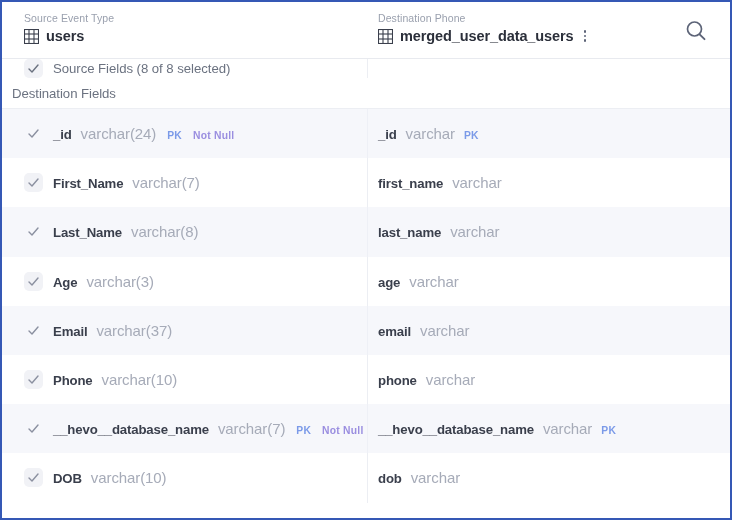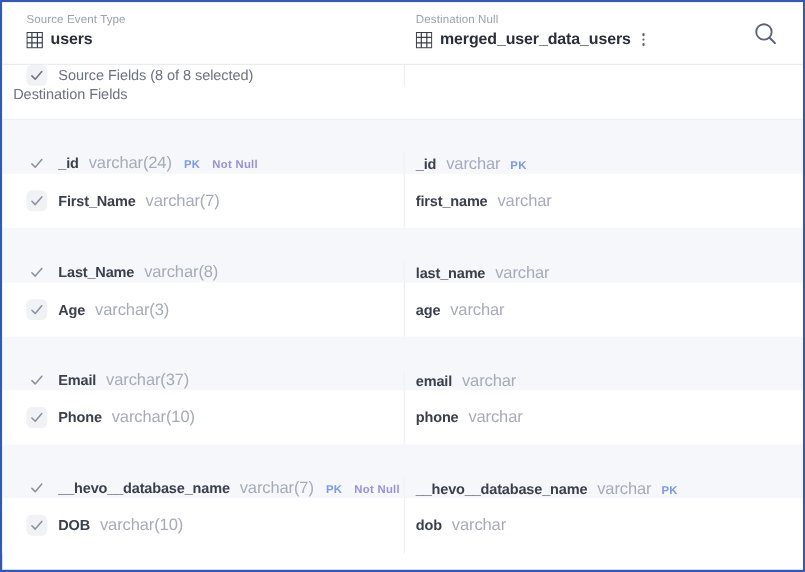--- a/index.html
+++ b/index.html
@@ -99,36 +99,36 @@
     width: 366px;
     border-right: 1px solid #eceef3;
     display: flex;
     align-items: center;
     padding-left: 22px;
     gap: 10px;
   }
   .fields-head .cell-dst {
     flex: 1;
     display: flex;
-    align-items: flex-start;
+    align-items: center;
     padding-left: 10px;
   }
   .fields-head-label {
     font-size: 13.2px;
     color: #6b7280;
     letter-spacing: -0.05px;
   }
 
   
   .row {
     display: flex;
     height: 49.2px;
     background: #ffffff;
   }
-  .row.alt { background: #f6f7fb; align-items: flex-end; }
+  .row.alt { background: #f6f7fb; }
   .row .cell-src {
     width: 366px;
     display: flex;
     align-items: center;
     padding-left: 22px;
     gap: 10px;
     border-right: 1px solid #eceef3;
   }
   .row.alt .cell-src { border-right-color: #eef0f6; }
   .row .cell-dst {
@@ -195,21 +195,21 @@
             <line x1="10" y1="0.5" x2="10" y2="14.5" stroke="#3a3f4c" stroke-width="1.1"></line>
             <line x1="0.5" y1="5" x2="14.5" y2="5" stroke="#3a3f4c" stroke-width="1.1"></line>
             <line x1="0.5" y1="10" x2="14.5" y2="10" stroke="#3a3f4c" stroke-width="1.1"></line>
           </svg>
         </span>
         <span class="col-title">users</span>
       </div>
     </div>
 
     <div class="header-col dst">
-      <div class="col-caption">Destination Null</div>
+      <div class="col-caption">Destination Phone</div>
       <div class="col-titlerow">
         <span class="grid-icon">
           <svg width="15" height="15" viewBox="0 0 15 15">
             <rect x="0.5" y="0.5" width="14" height="14" fill="none" stroke="#3a3f4c" stroke-width="1.1"></rect>
             <line x1="5" y1="0.5" x2="5" y2="14.5" stroke="#3a3f4c" stroke-width="1.1"></line>
             <line x1="10" y1="0.5" x2="10" y2="14.5" stroke="#3a3f4c" stroke-width="1.1"></line>
             <line x1="0.5" y1="5" x2="14.5" y2="5" stroke="#3a3f4c" stroke-width="1.1"></line>
             <line x1="0.5" y1="10" x2="14.5" y2="10" stroke="#3a3f4c" stroke-width="1.1"></line>
           </svg>
         </span>

